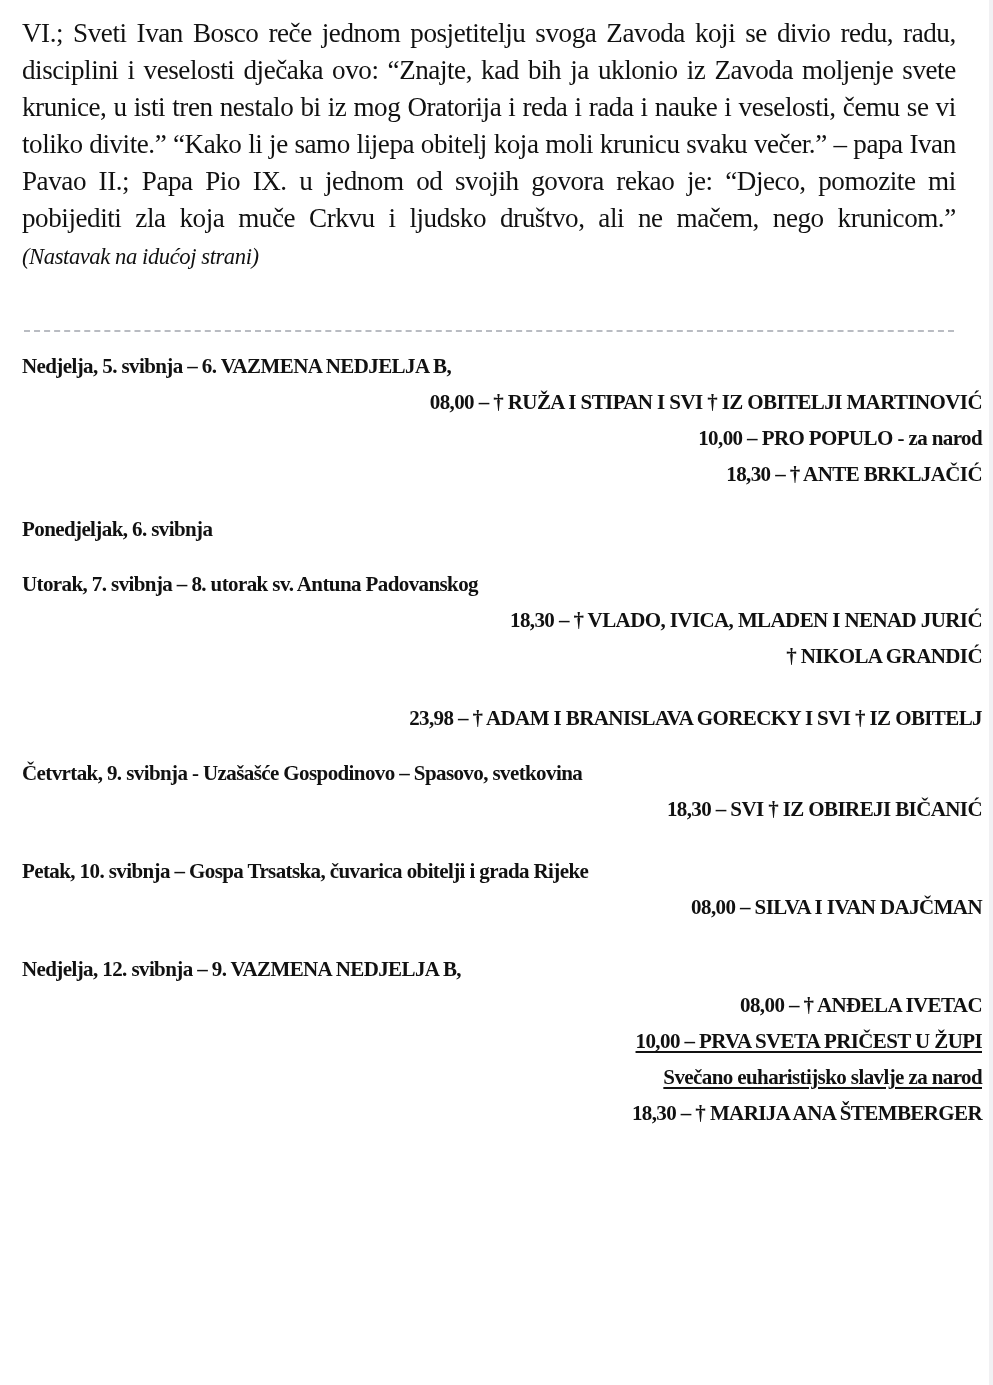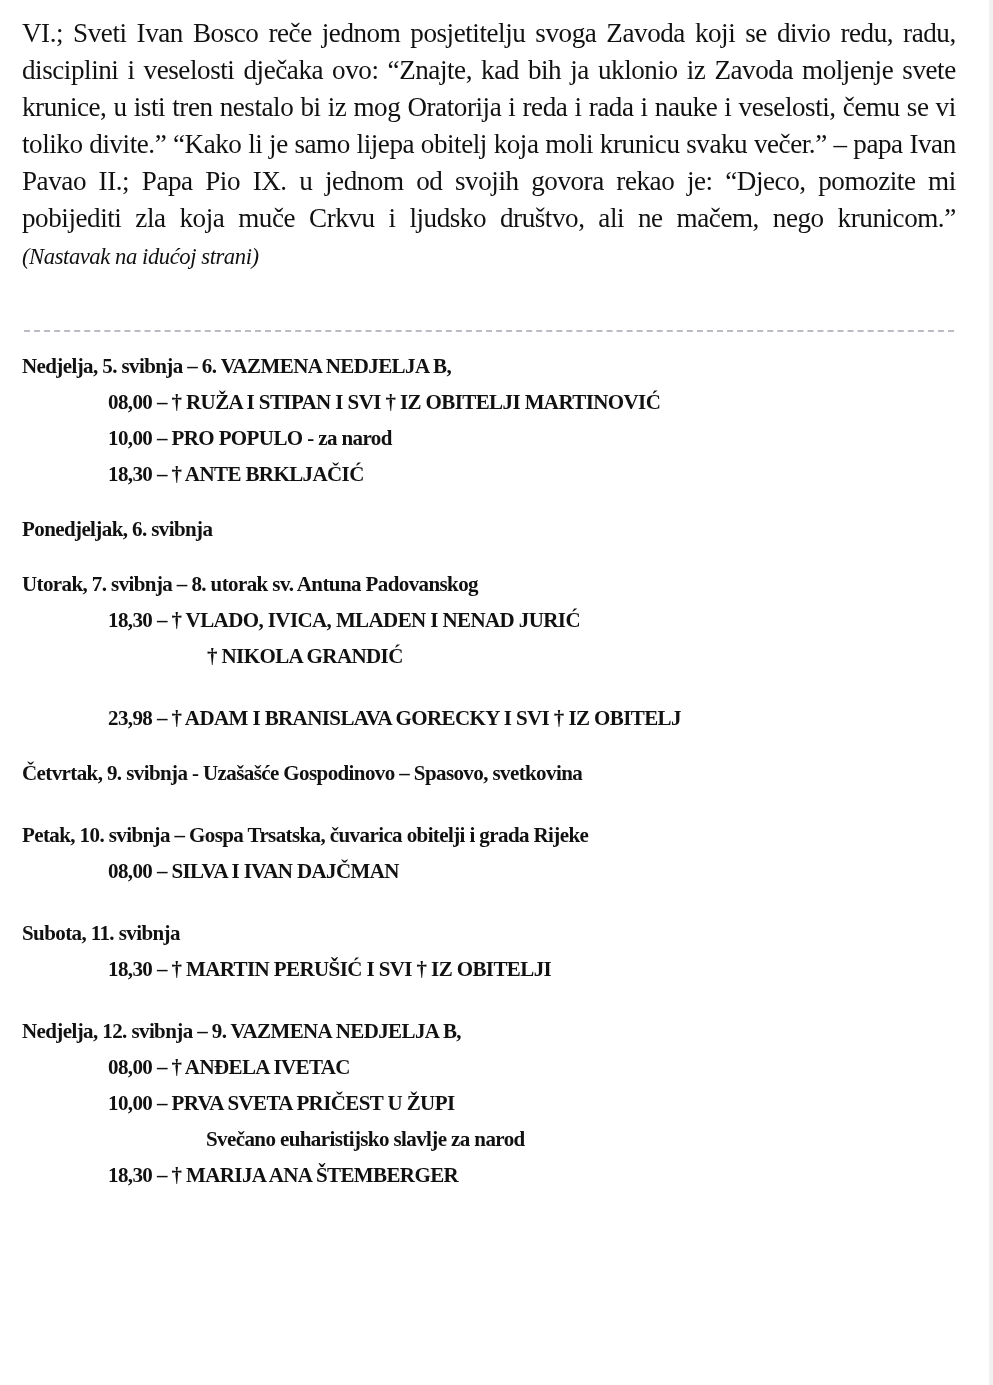--- a/index.html
+++ b/index.html
@@ -18,22 +18,22 @@
     position: absolute; left: 24px; top: 330px; width: 930px; height: 0;
     border-top: 2px dashed #b9bcc2;
   }
   .sched {
     position: absolute; left: 22px; top: 348px; width: 960px;
     font-weight: bold; font-size: 21px; letter-spacing: -0.6px;
     font-family: "Liberation Serif", serif;
   }
   .day { margin-bottom: 19px; }
   .day-head { line-height: 36px; white-space: nowrap; }
-  .mass { line-height: 36px; padding-left: 86px; white-space: nowrap; }
-  .mass.u span { text-decoration-thickness: 2px; text-underline-offset: 3px; margin-top: 42px; }
+  .mass { line-height: 36px; padding-left: 86px; white-space: nowrap; text-align: right; }
+  .mass.u span { text-decoration: underline; text-decoration-thickness: 2px; text-underline-offset: 3px; margin-top: 42px; }
   .mass.sub { padding-left: 185px; }
   .mass.sub2 { padding-left: 184px; }
   .gap-lg { margin-bottom: 26px; }
 </style>
 </head>
 <body>
 
 <div class="edge"></div>
 
 <div class="intro">
@@ -56,28 +56,25 @@
   <div class="day gap-lg">
     <div class="day-head">Utorak, 7. svibnja – 8. utorak sv. Antuna Padovanskog</div>
     <div class="mass">18,30 – † VLADO, IVICA, MLADEN I NENAD JURIĆ</div>
     <div class="mass sub">† NIKOLA GRANDIĆ</div>
   </div>
   <div class="day">
     <div class="mass">23,98 – † ADAM I BRANISLAVA GORECKY I SVI † IZ OBITELJ</div>
   </div>
   <div class="day gap-lg">
     <div class="day-head">Četvrtak, 9. svibnja - Uzašašće Gospodinovo – Spasovo, svetkovina</div>
+    <div class="mass">18,30 – SVI † IZ OBIREJI BIČANIĆ</div>
   </div>
   <div class="day gap-lg">
     <div class="day-head">Petak, 10. svibnja – Gospa Trsatska, čuvarica obitelji i grada Rijeke</div>
     <div class="mass">08,00 – SILVA I IVAN DAJČMAN</div>
-  </div>
-  <div class="day gap-lg">
-    <div class="day-head">Subota, 11. svibnja</div>
-    <div class="mass">18,30 – † MARTIN PERUŠIĆ I SVI † IZ OBITELJI</div>
   </div>
   <div class="day">
     <div class="day-head">Nedjelja, 12. svibnja – 9. VAZMENA NEDJELJA B,</div>
     <div class="mass">08,00 – † ANĐELA IVETAC</div>
     <div class="mass u"><span>10,00 – PRVA SVETA PRIČEST U ŽUPI</span></div>
     <div class="mass u sub2"><span>Svečano euharistijsko slavlje za narod</span></div>
     <div class="mass">18,30 – † MARIJA ANA ŠTEMBERGER</div>
   </div>
 </div>
 

